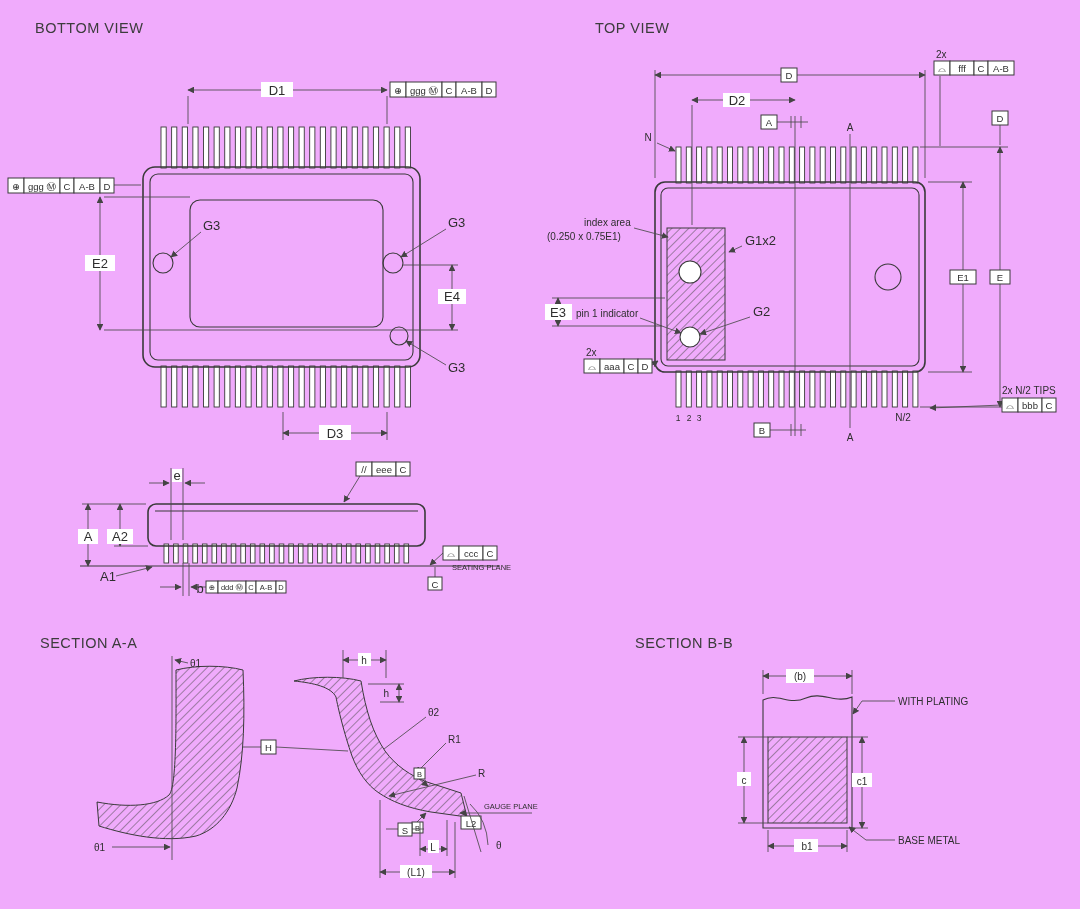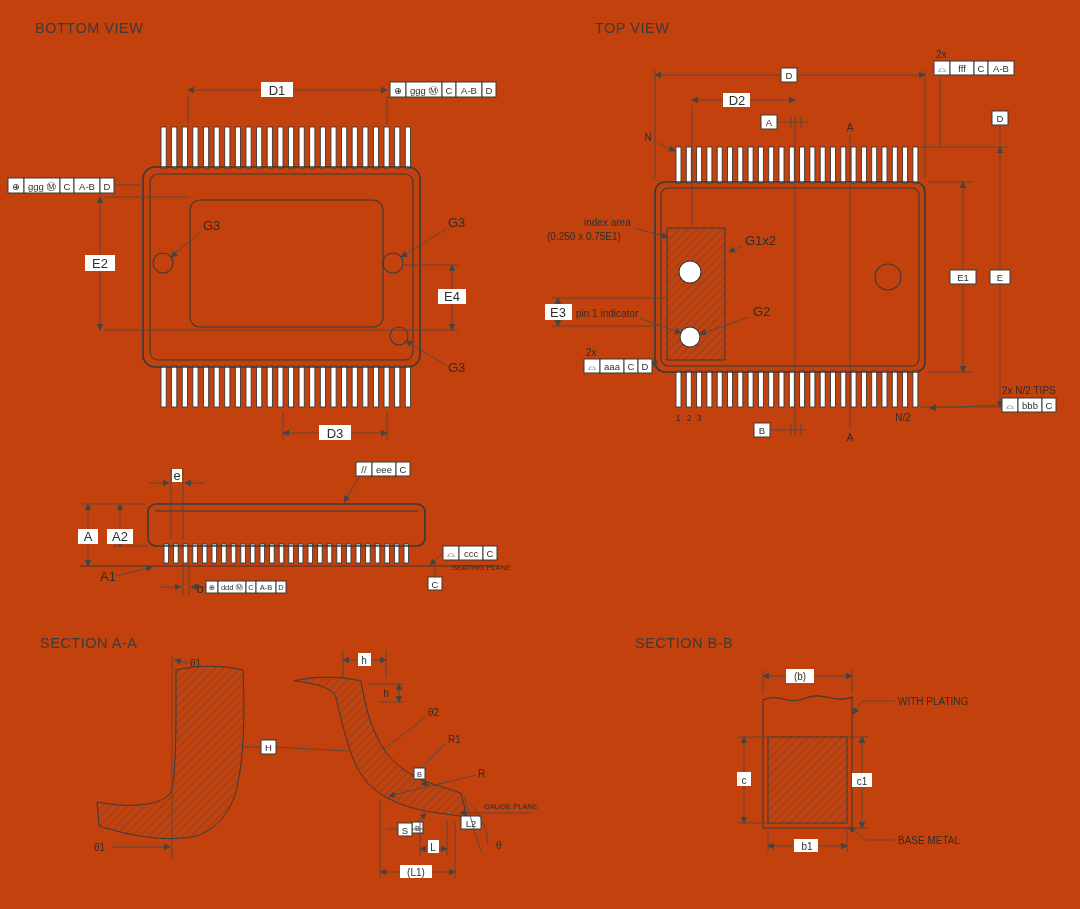--- a/index.html
+++ b/index.html
@@ -1,16 +1,16 @@
 <!DOCTYPE html>
 <html><head>
 <meta charset="utf-8">
 <style>
   html,body{margin:0;padding:0;background:#fff;}
-  .canvas{position:relative;width:1080px;height:909px;background:#c2410c;overflow:hidden;}
+  .canvas{position:relative;width:1080px;height:909px;background:#f0abfc;overflow:hidden;}
   svg{position:absolute;left:0;top:0;}
   text{font-family:"Liberation Sans","DejaVu Sans",sans-serif;fill:#2e2e2e;}
   .title{font-size:14.5px;fill:#3c3c3c;letter-spacing:.5px;}
   .lbl{font-size:13px;}
   .sm{font-size:10px;}
   .xs{font-size:7.5px;}
   .num{font-size:8.5px;}
   .fcf{font-size:9.5px;}
   .fcf2{font-size:7.5px;}
   .dat{font-size:9.5px;}

